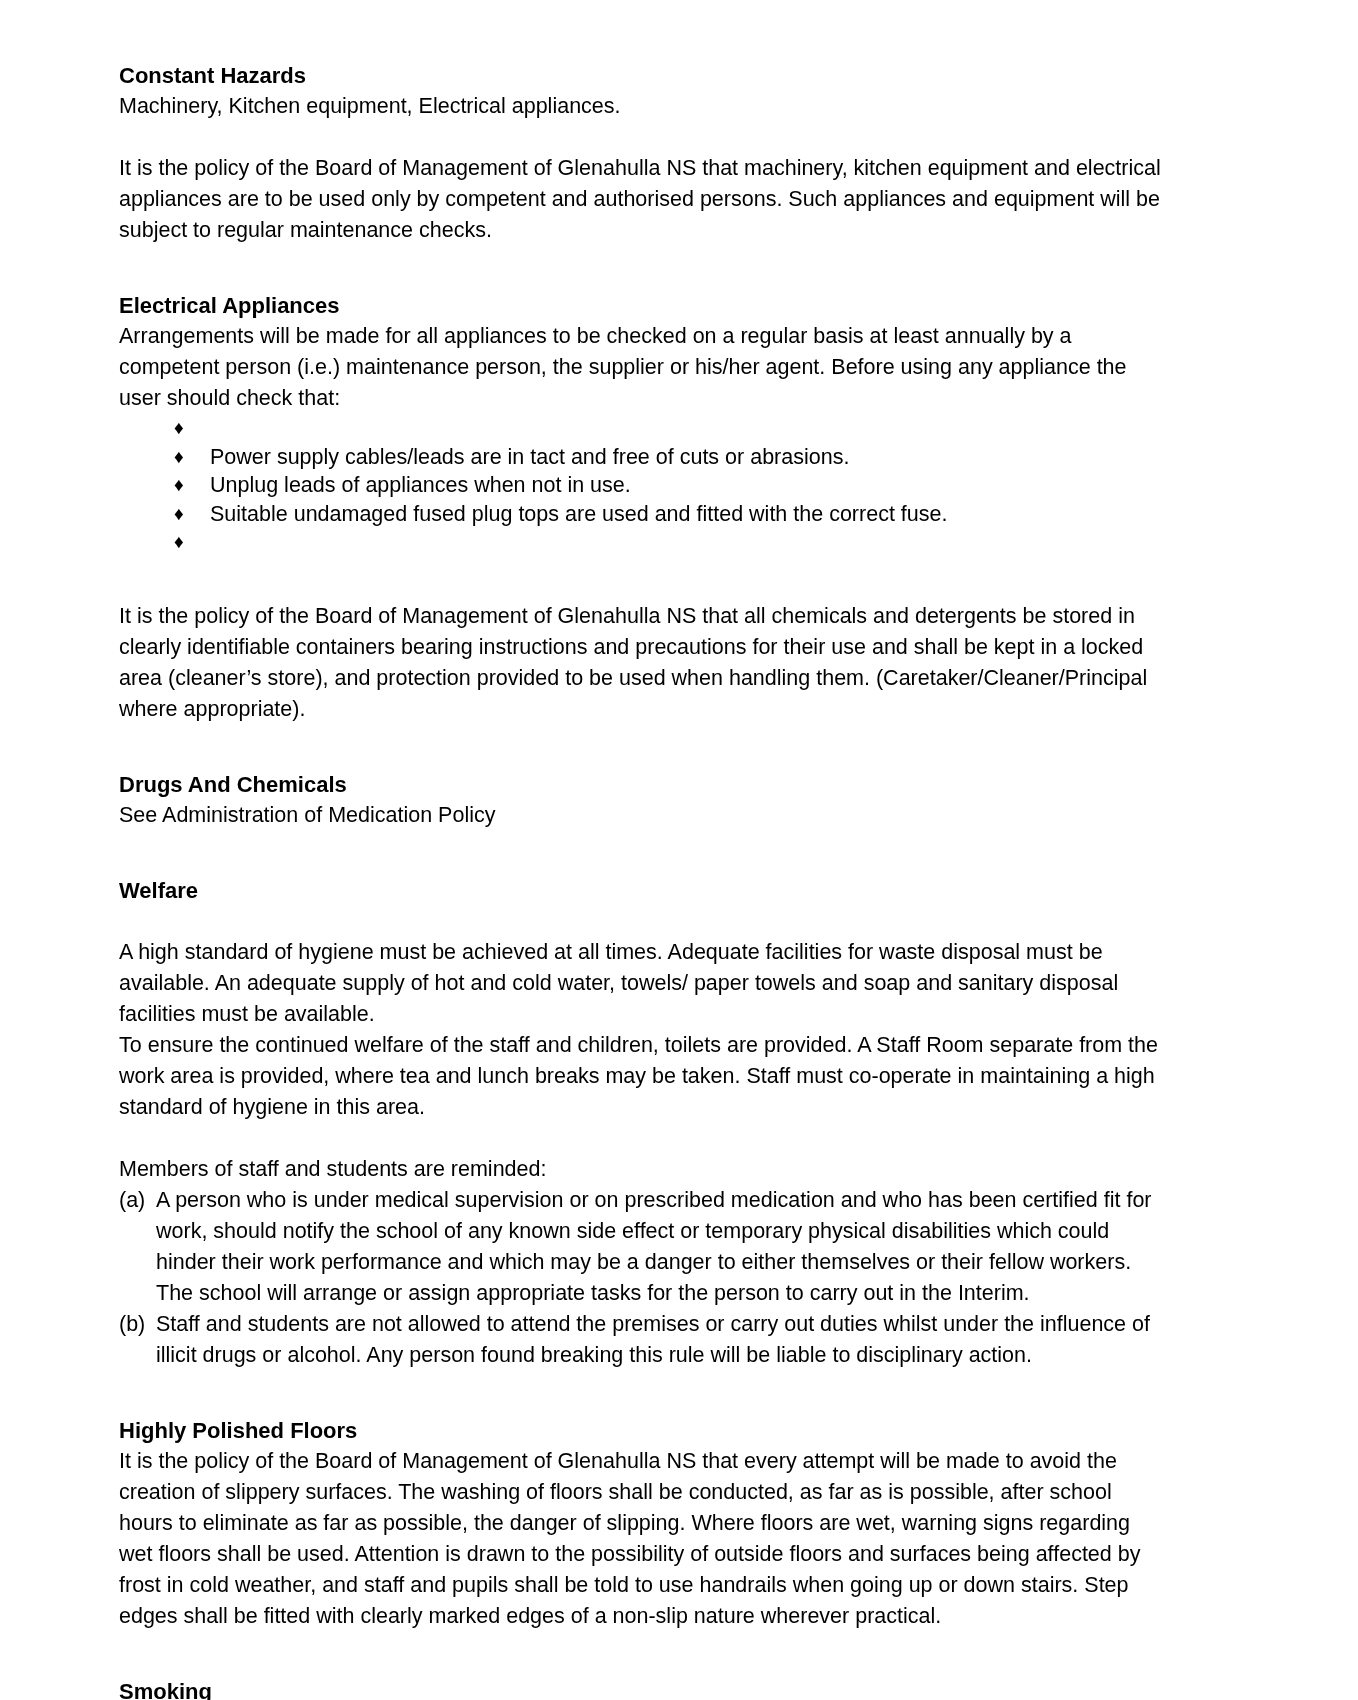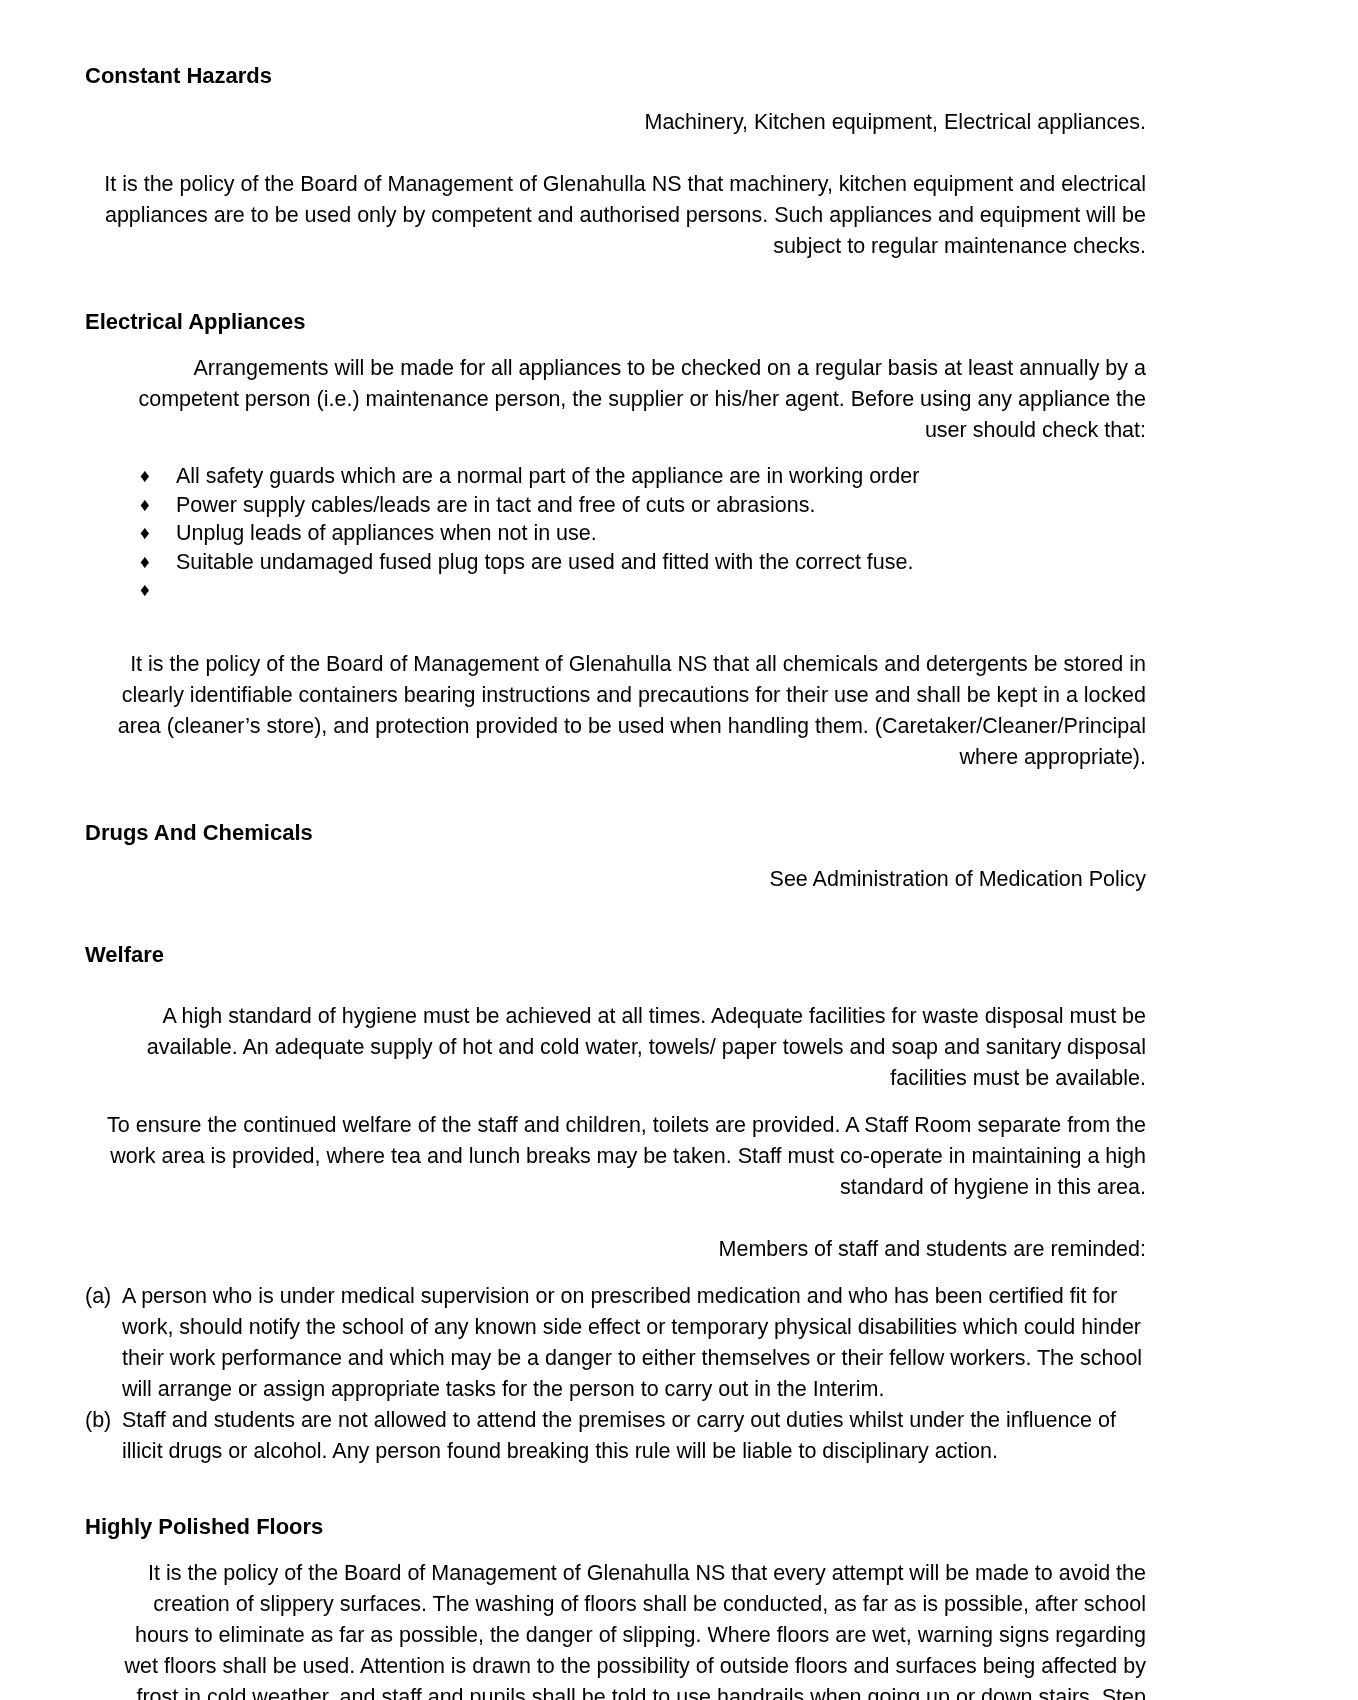--- a/index.html
+++ b/index.html
@@ -13,38 +13,37 @@
     font-family: "Liberation Sans", sans-serif;
     color: #000000;
     font-size: 21.5px;
     line-height: 31px;
     -webkit-font-smoothing: antialiased;
   }
   .page {
     box-sizing: border-box;
     width: 1296px;
     height: 1700px;
-    padding: 60px 134px 40px 85px;
+    padding: 60px 134px 40px 119px;
     overflow: hidden;
   }
   .section {
     margin-bottom: 44px;
   }
   .section:last-child {
     margin-bottom: 0;
   }
   h2.sec-heading {
     font-size: 22px;
     font-weight: bold;
     margin: 0;
     line-height: 31px;
   }
   p.para {
-    margin: 16px;
-    text-align: right;
+    margin: 0;
   }
   p.spaced {
     margin-top: 31px;
   }
   ul.bullets {
     list-style: none;
     margin: 0;
     padding: 0;
   }
   ul.bullets li {
@@ -83,21 +82,20 @@
     <p class="para">Machinery, Kitchen equipment, Electrical appliances.</p>
     <p class="para spaced">It is the policy of the Board of Management of Glenahulla NS that machinery, kitchen equipment and electrical appliances are to be used only by competent and authorised persons. Such appliances and equipment will be subject to regular maintenance checks.</p>
   </div>
 
   <div class="section">
     <h2 class="sec-heading">Electrical Appliances</h2>
     <p class="para">Arrangements will be made for all appliances to be checked on a regular basis at least annually by a competent person (i.e.) maintenance person, the supplier or his/her agent. Before using any appliance the user should check that:</p>
     <ul class="bullets">
       <li>
         <span class="bullet-glyph">♦</span>
-        <span class="item-text">All safety guards which are a normal part of the appliance are in working order</span>
       </li>
       <li>
         <span class="bullet-glyph">♦</span>
         <span class="item-text">Power supply cables/leads are in tact and free of cuts or abrasions.</span>
       </li>
       <li>
         <span class="bullet-glyph">♦</span>
         <span class="item-text">Unplug leads of appliances when not in use.</span>
       </li>
       <li>

